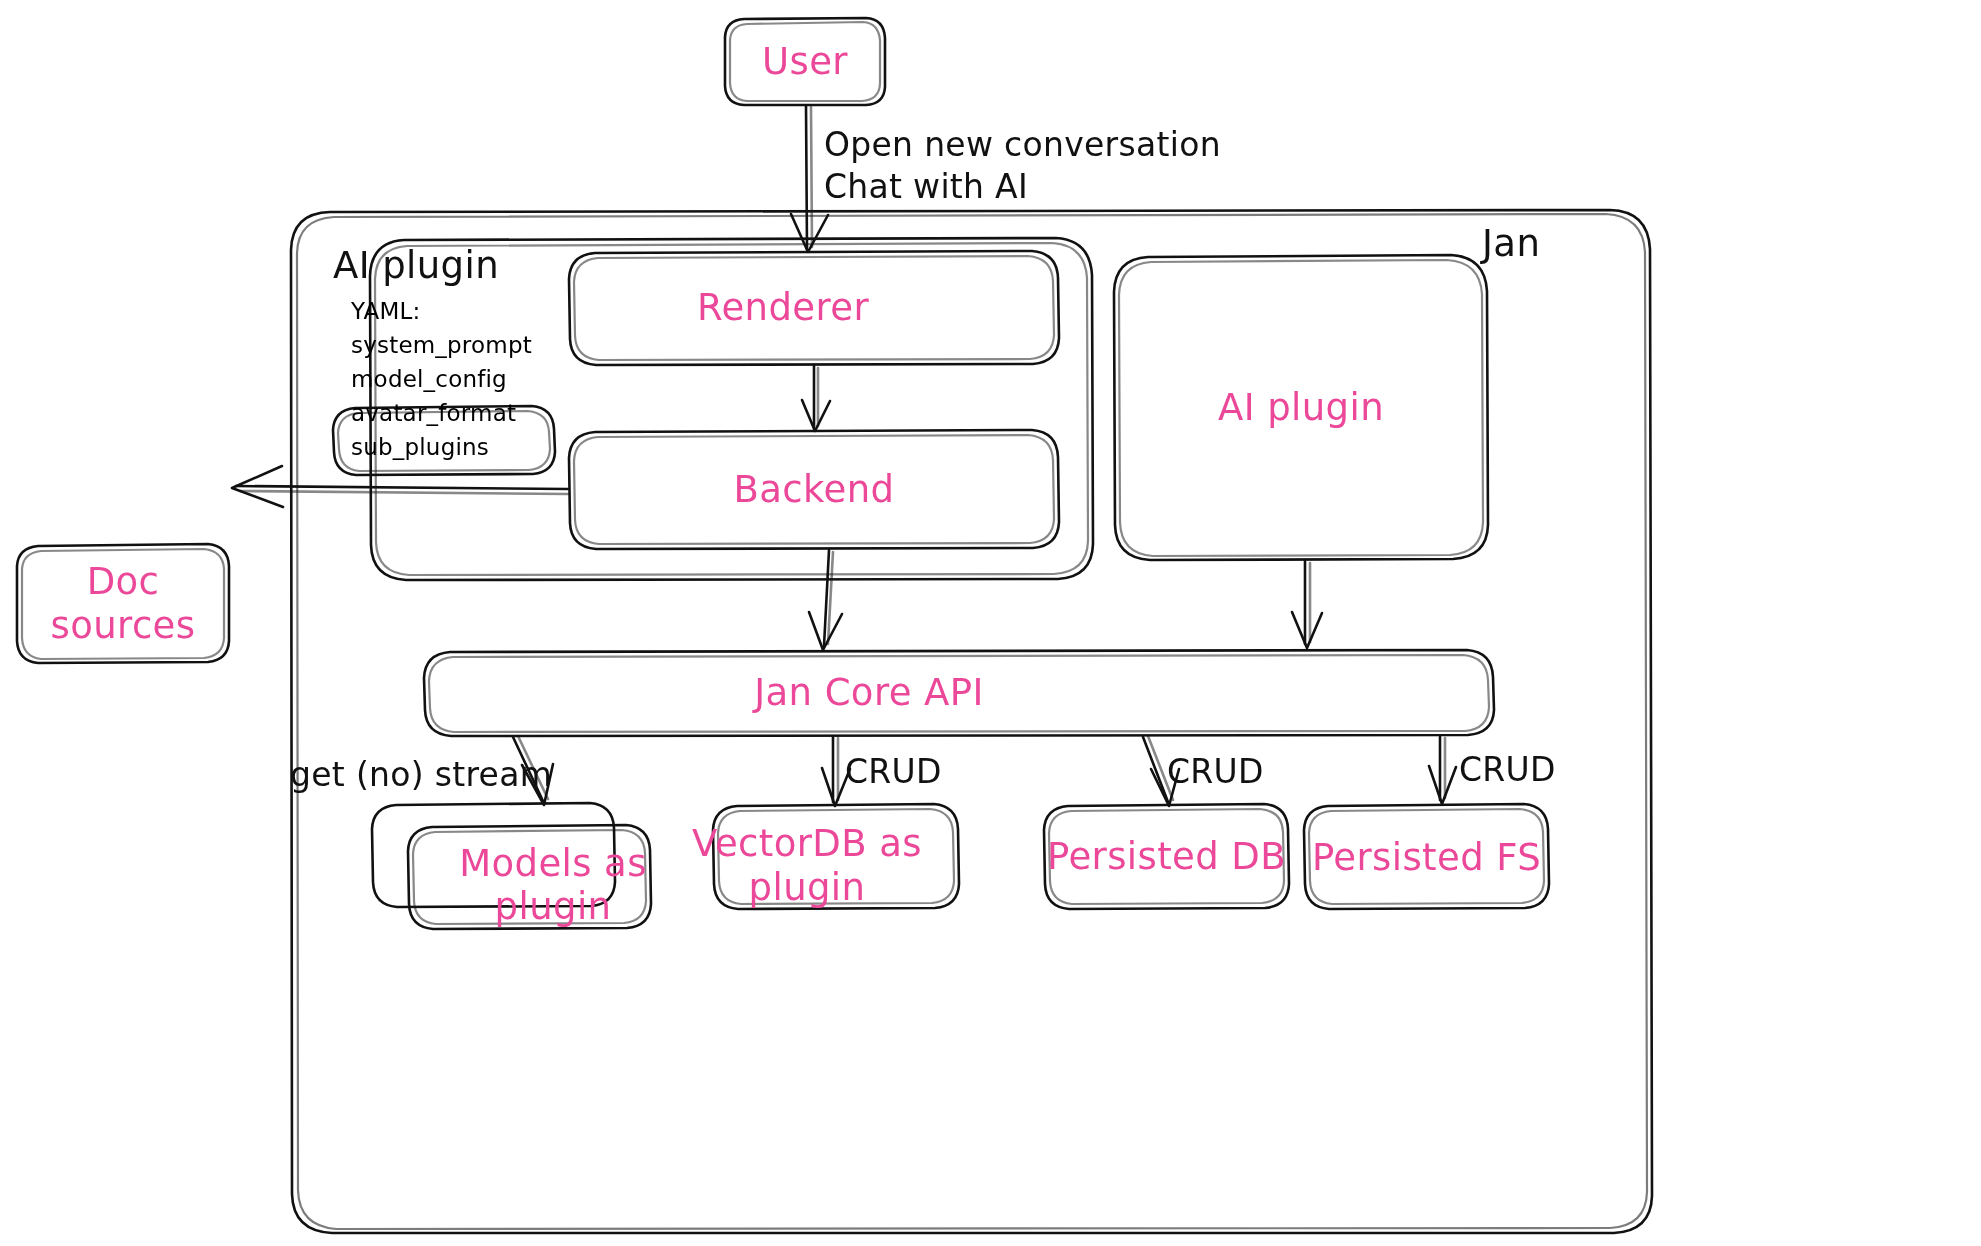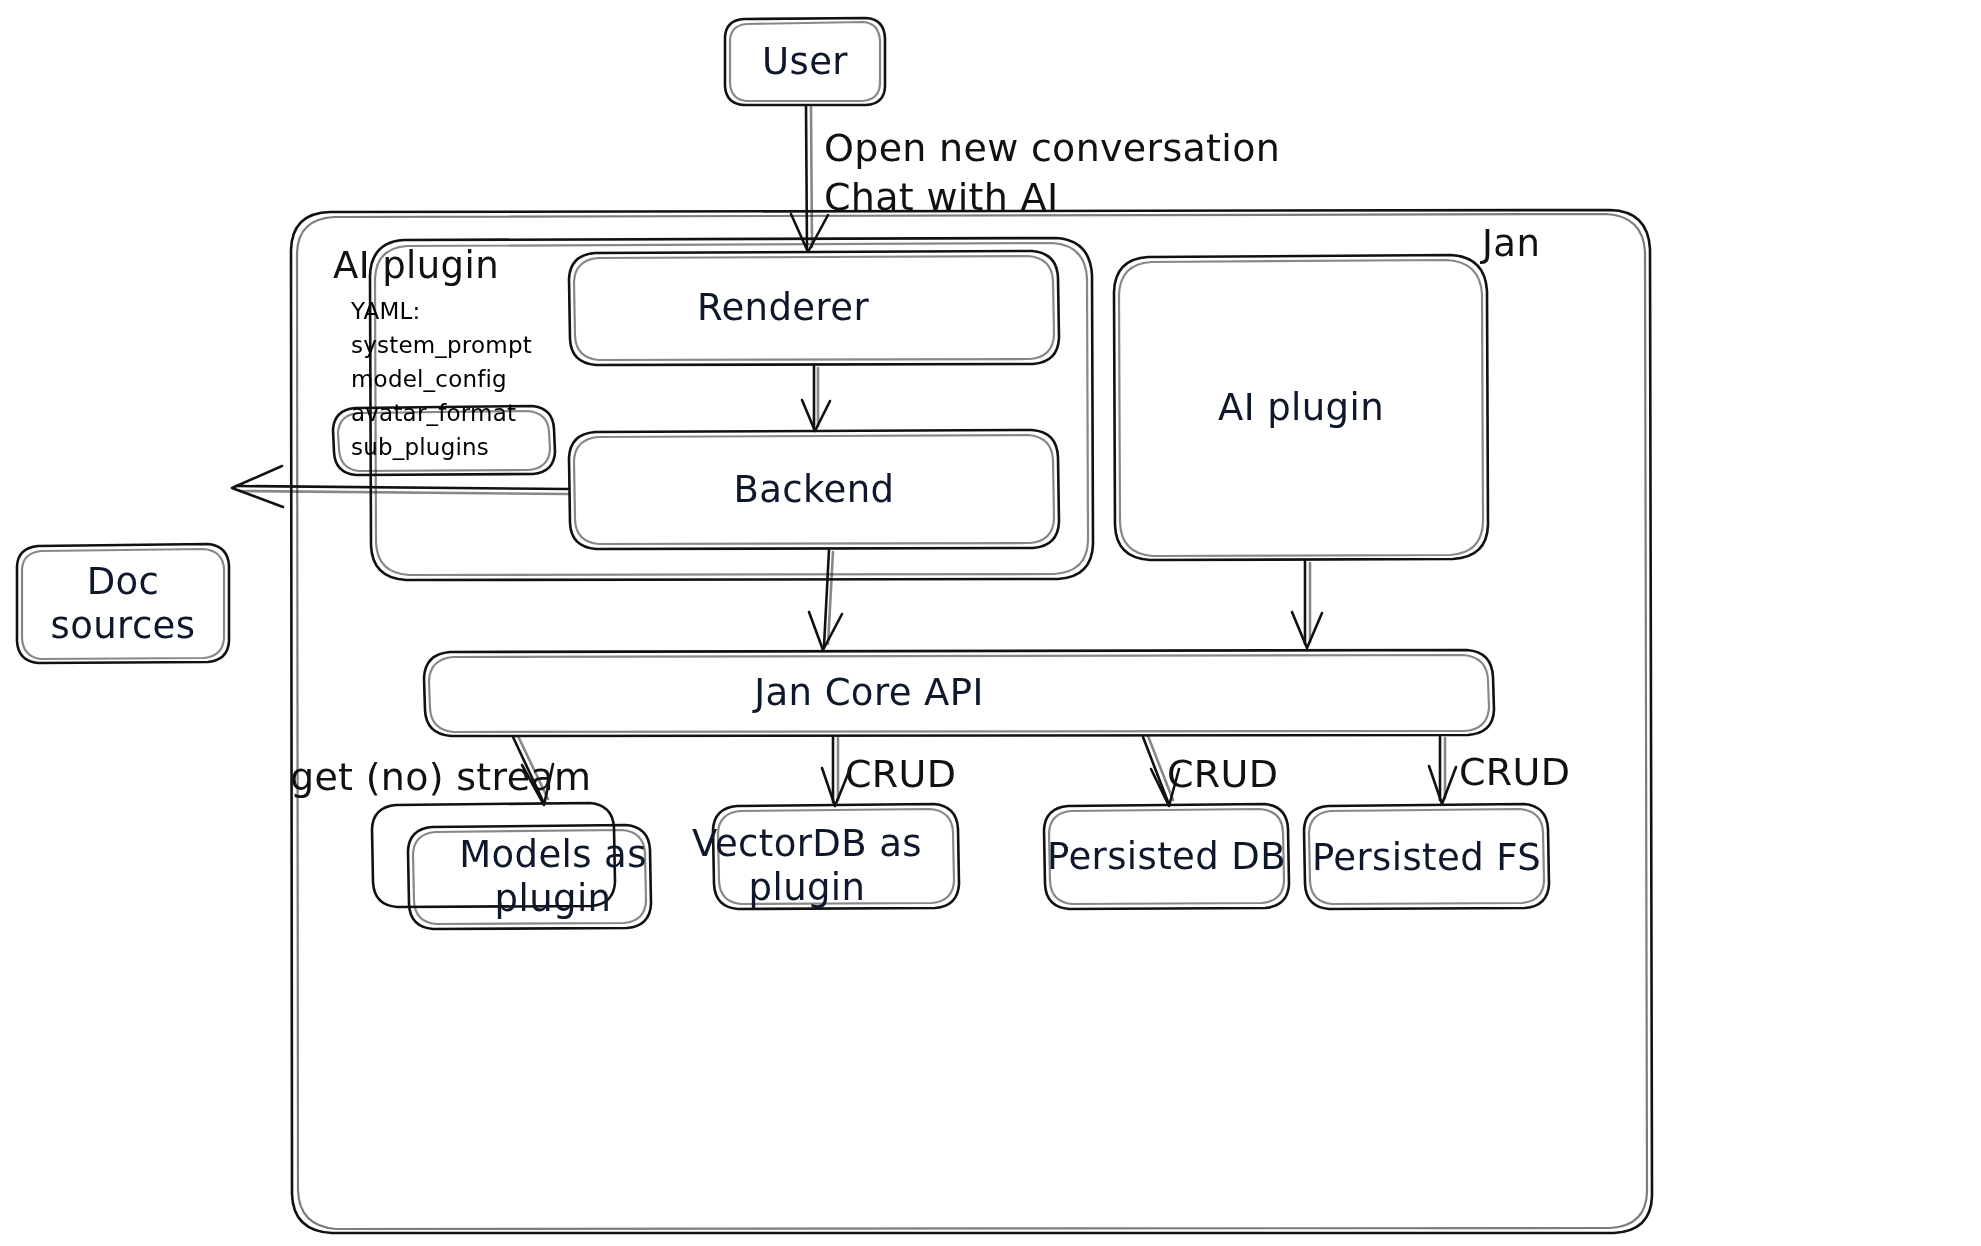--- a/index.html
+++ b/index.html
@@ -28,26 +28,26 @@
     justify-content: center;
     text-align: center;
     color: #111111;
     background: transparent;
     pointer-events: auto;
   }
   .node-label {
     display: block;
     line-height: 1.18;
     white-space: pre-line;
-    color: #0f172a;
+    color: #ec4899;
   }
   
   .t-box    { font-size: 37px; letter-spacing: 0.4px; }
   .t-group  { font-size: 37px; letter-spacing: 0.4px; }
-  .t-edge   { font-size: 38px; letter-spacing: 0.3px; }
+  .t-edge   { font-size: 33px; letter-spacing: 0.3px; }
   .t-yaml   { font-size: 23px; letter-spacing: 0.2px; line-height: 1.48; text-align: left; }
 
   .edge-label {
     position: absolute;
     color: #111111;
     white-space: pre-line;
     pointer-events: auto;
   }
   .group-label {
     position: absolute;
@@ -218,21 +218,21 @@
 </div>
 
 <div class="node" style="left:17px; top:544px; width:212px; height:119px;">
   <span class="node-label t-box">Doc sources</span>
 </div>
 
 <div class="node" style="left:424px; top:650px; width:858px; height:86px;padding-left:32px;">
   <span class="node-label t-box">Jan Core API</span>
 </div>
 
-<div class="node" style="left:408px; top:825px; width:290px; height:104px;">
+<div class="node" style="left:408px; top:825px; width:290px; height:104px;align-items:flex-end;">
   <span class="node-label t-box">Models as
 plugin</span>
 </div>
 
 <div class="node" style="left:684px; top:804px; width:246px; height:123px;">
   <span class="node-label t-box">VectorDB as
 plugin</span>
 </div>
 
 <div class="node" style="left:1044px; top:804px; width:245px; height:105px;">

